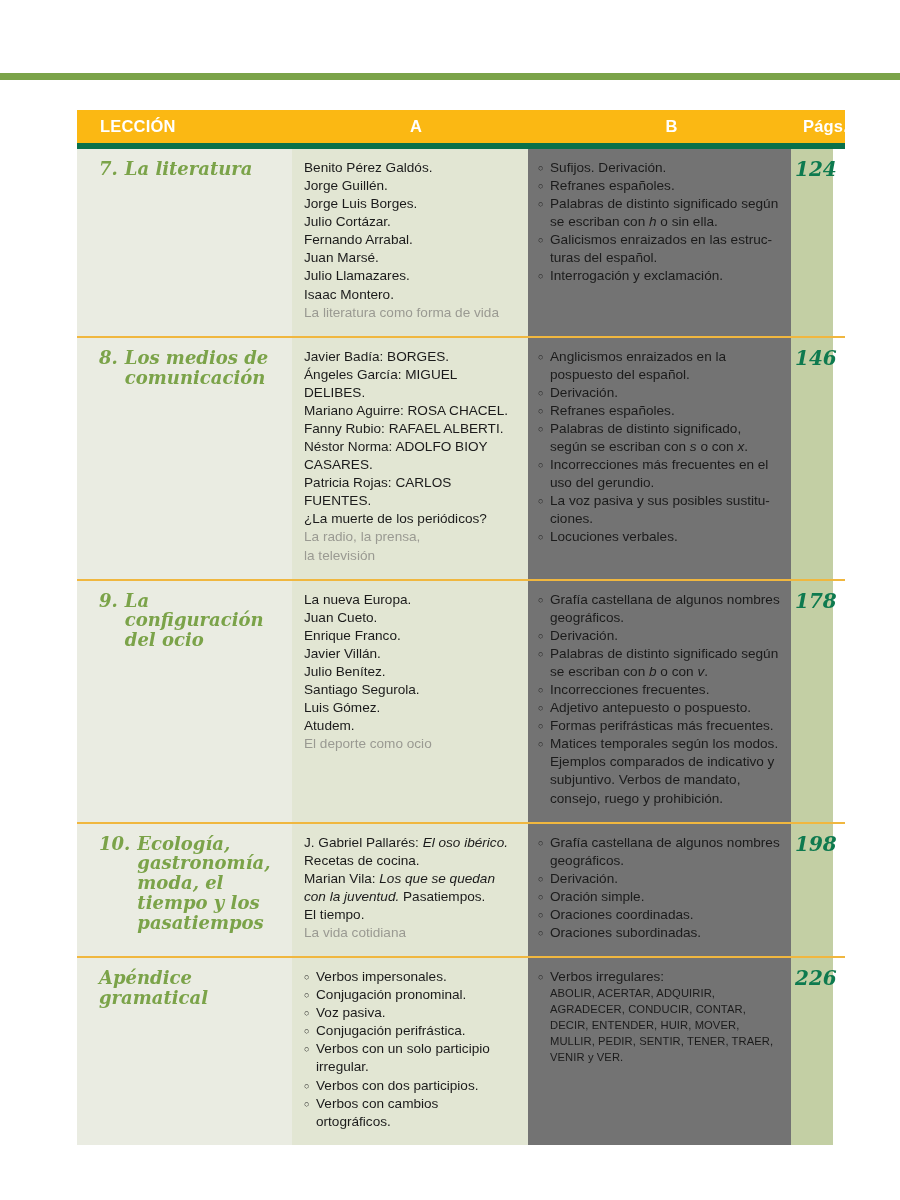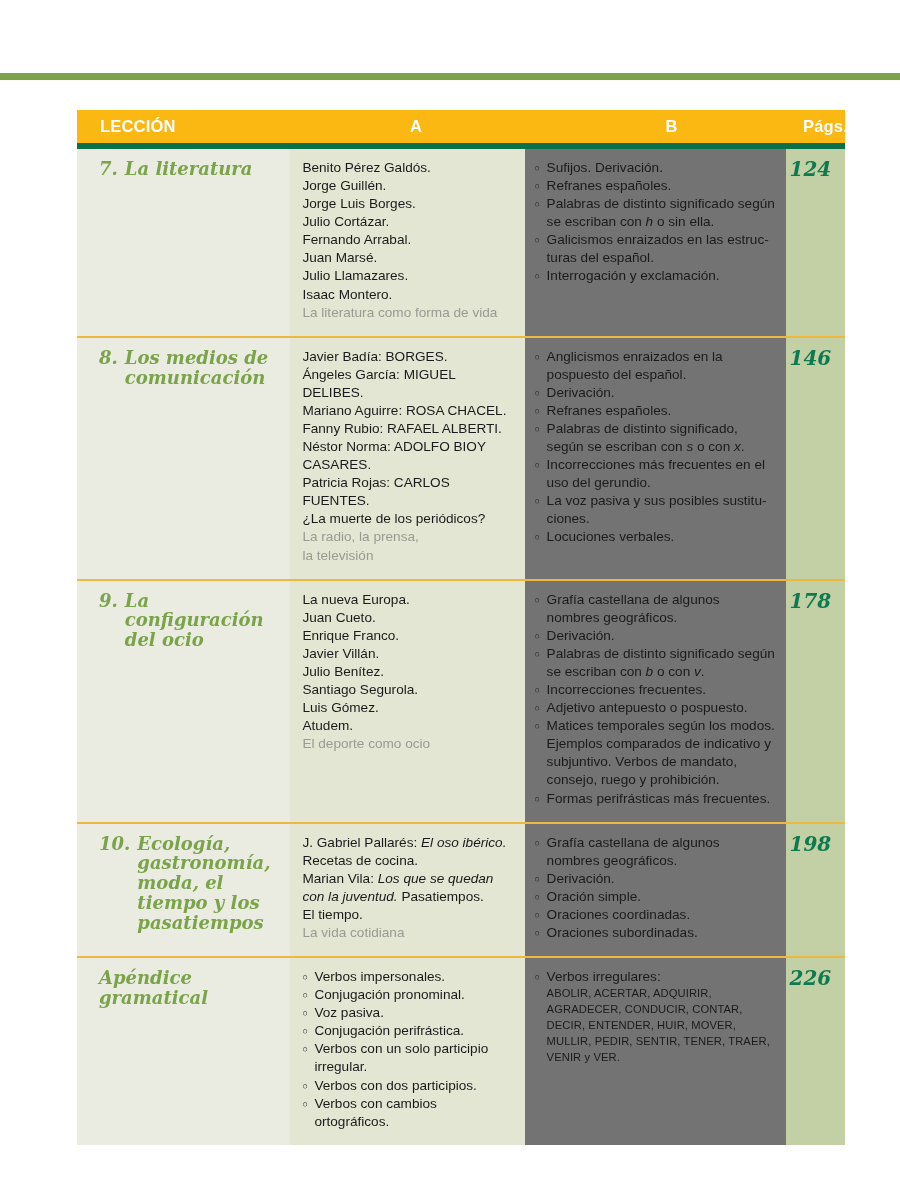--- a/index.html
+++ b/index.html
@@ -76,21 +76,21 @@
     width: 236px;
     background: #e2e6d3;
     padding: 10px 12px 14px 12px;
   }
   .c-b {
     width: 263px;
     background: #737373;
     padding: 10px 10px 14px 10px;
   }
   .c-pags {
-    width: 60px;
+    width: 42px;
     background: #c3cfa4;
     padding: 8px 0 0 4px;
   }
 
   
   .lesson-title {
     color: #7ba349;
     font-family: "DejaVu Serif", "Liberation Serif", serif;
     font-weight: bold;
     font-style: italic;
@@ -248,22 +248,22 @@
           <div class="line">Atudem.</div>
           <div class="line muted">El deporte como ocio</div>
         </div>
         <div class="cell c-b">
           <ul class="blist">
             <li>Grafía castellana de algunos nombres geográficos.</li>
             <li>Derivación.</li>
             <li>Palabras de distinto significado según se escriban con <em>b</em> o con <em>v</em>.</li>
             <li>Incorrecciones frecuentes.</li>
             <li>Adjetivo antepuesto o pospuesto.</li>
+            <li>Formas perifrásticas más frecuentes.</li>
             <li>Matices temporales según los modos. Ejemplos comparados de indicativo y subjuntivo. Verbos de mandato, consejo, ruego y prohibición.</li>
-            <li>Formas perifrásticas más frecuentes.</li>
           </ul>
         </div>
         <div class="cell c-pags">
           <div class="pagenum">178</div>
         </div>
       </div>
       <div class="trow">
         <div class="cell c-leccion">
           <div class="lesson-title">
             <span class="lesson-num">10.</span>

